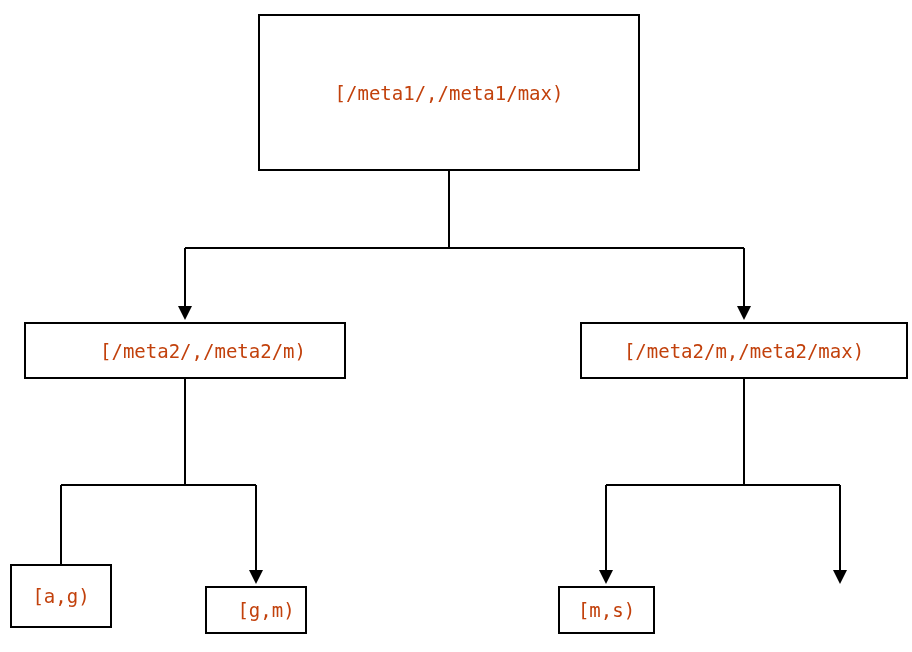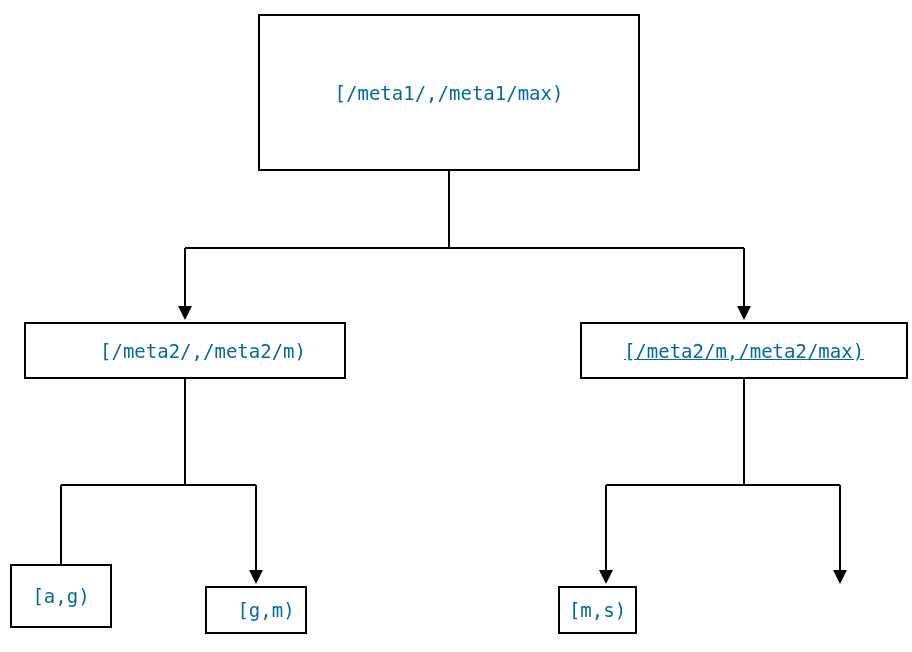--- a/index.html
+++ b/index.html
@@ -19,33 +19,33 @@
     left: 0;
     top: 0;
     width: 912px;
     height: 652px;
   }
   .node {
     position: absolute;
     box-sizing: border-box;
     border: 2px solid #000000;
     background: #ffffff;
-    color: #0369a1;
+    color: #c2410c;
     display: flex;
     align-items: center;
     justify-content: center;
     font-size: 19px;
     white-space: nowrap;
   }
   .node-root   { left: 258px; top: 14px;  width: 382px; height: 157px; }
   .node-l2-left  { left: 24px;  top: 322px; width: 322px; height: 57px; padding-left: 36px; }
-  .node-l2-right { left: 580px; top: 322px; width: 328px; height: 57px; text-decoration: underline; }
+  .node-l2-right { left: 580px; top: 322px; width: 328px; height: 57px; }
   .node-leaf-ag   { left: 10px;  top: 564px; width: 102px; height: 64px; }
   .node-leaf-gm   { left: 205px; top: 586px; width: 102px; height: 48px; padding-left: 20px; }
-  .node-leaf-ms   { left: 558px; top: 586px; width: 79px;  height: 48px; }
+  .node-leaf-ms   { left: 558px; top: 586px; width: 97px;  height: 48px; }
   .node-leaf-smax { left: 773px; top: 586px; width: 134px; height: 48px; }
 </style>
 </head>
 <body>
 
 <div class="canvas">
 
   <svg class="connectors" viewBox="0 0 912 652" xmlns="http://www.w3.org/2000/svg">
 
     <line x1="449" y1="171" x2="449" y2="248" stroke="#000" stroke-width="2"></line>

